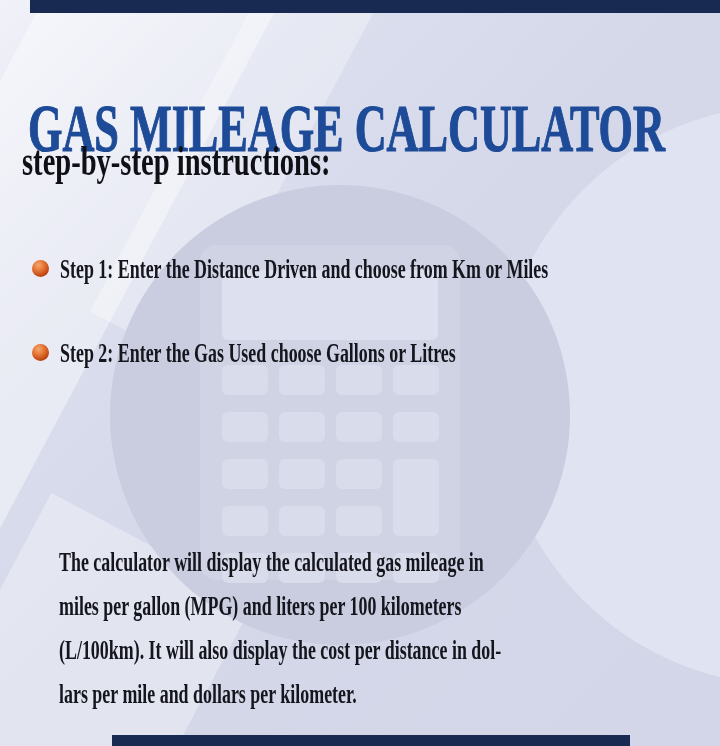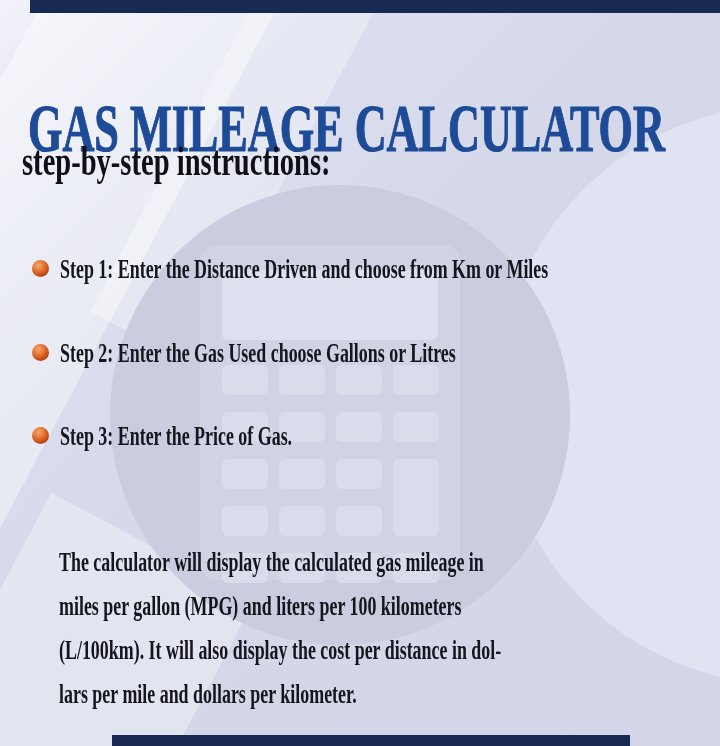--- a/index.html
+++ b/index.html
@@ -95,24 +95,20 @@
   <div class="step-row" id="step-row-1">
     <span class="bullet"></span>
     <span class="step-text"><span class="cond">Step 1: Enter the Distance Driven and choose from Km or Miles</span></span>
   </div>
 
   <div class="step-row" id="step-row-2">
     <span class="bullet"></span>
     <span class="step-text"><span class="cond">Step 2: Enter the Gas Used choose Gallons or Litres</span></span>
   </div>
 
-  <div class="step-row" id="step-row-3">
-    <span class="bullet"></span>
-    <span class="step-text"><span class="cond">Step 3: Enter the Price of Gas.</span></span>
-  </div>
 
 
   <div id="step4-description">
     <div class="desc-line"><span class="cond">The calculator will display the calculated gas mileage in</span></div>
     <div class="desc-line"><span class="cond">miles per gallon (MPG) and liters per 100 kilometers</span></div>
     <div class="desc-line"><span class="cond">(L/100km). It will also display the cost per distance in dol-</span></div>
     <div class="desc-line"><span class="cond">lars per mile and dollars per kilometer.</span></div>
   </div>
 
 </div>

